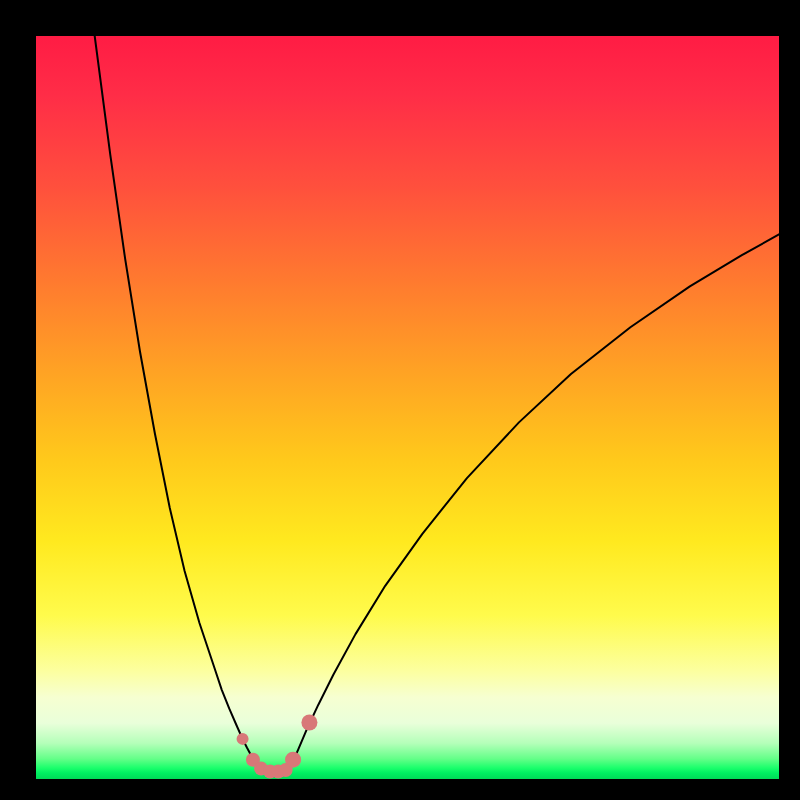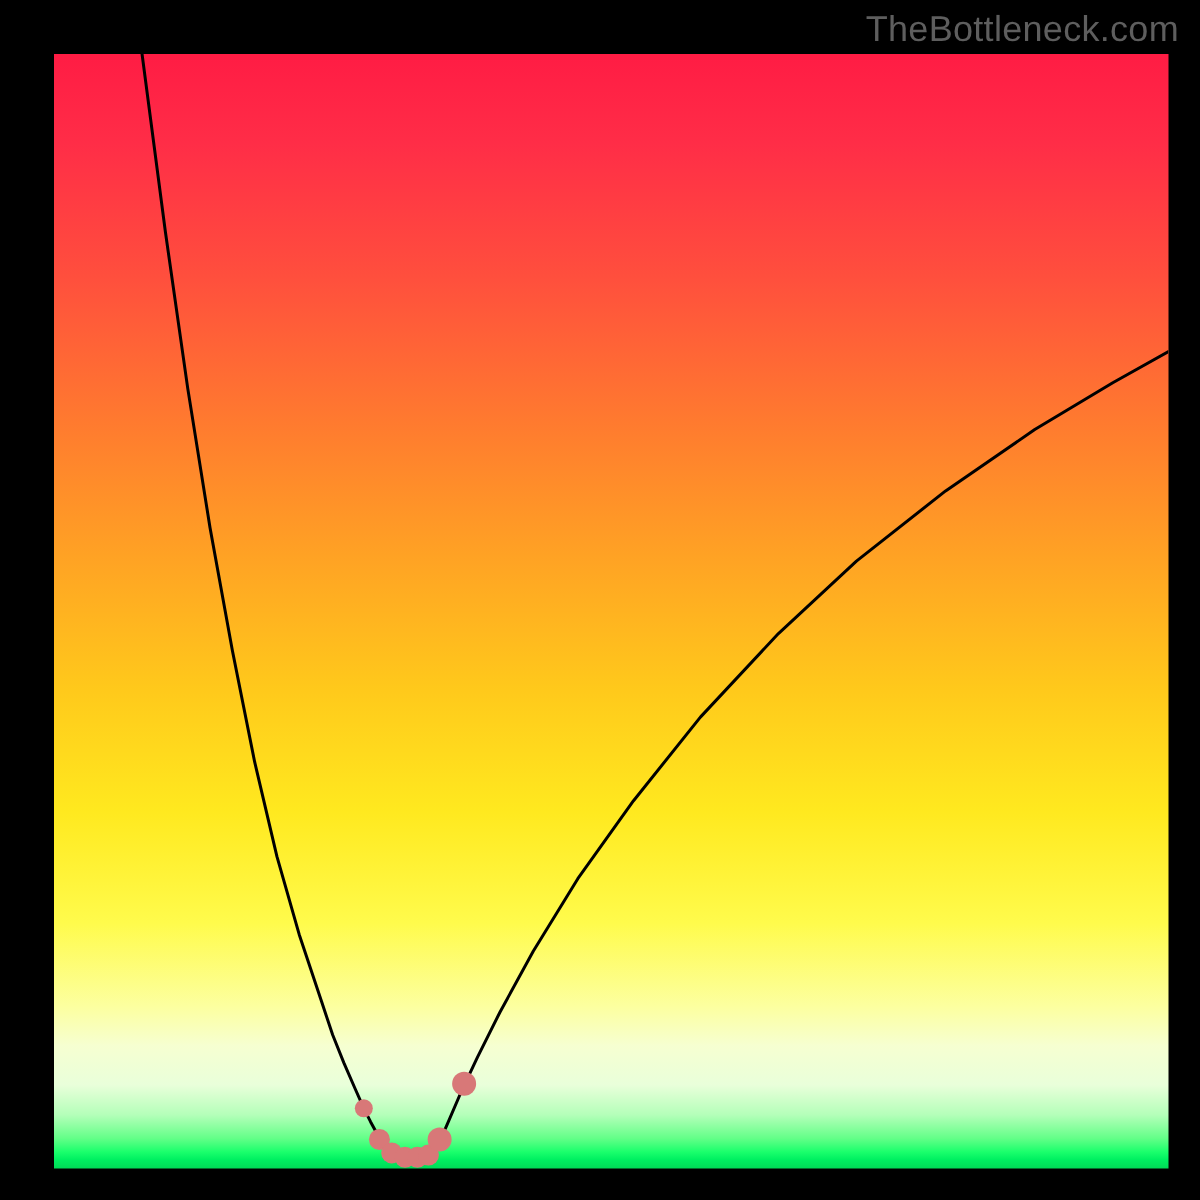--- a/index.html
+++ b/index.html
@@ -71,21 +71,20 @@
   }
   .marker {
     fill: #d87878;
     stroke: none;
   }
 </style>
 </head>
 <body>
 
 <div class="stage">
-  <div class="watermark">TheBottleneck.com</div>
 
   <div class="plot">
     <svg id="chart-svg" viewBox="0 0 743 743">
       <path id="curve-left" class="curve" d="M 58.70 0.00 L 74.30 118.88 L 89.16 222.90 L 104.02 315.78 L 118.88 397.50 L 133.74 471.81 L 148.60 534.96 L 163.46 586.97 L 178.32 631.55 L 185.75 653.84 L 193.18 672.41 L 200.61 689.50 L 206.55 702.88 L 211.01 711.79 L 215.47 719.97 L 219.93 727.40 L 222.90 731.11"></path>
       <path id="curve-floor" class="curve" d="M 222.90 731.11 L 254.11 731.11"></path>
       <path id="curve-right" class="curve" d="M 254.11 731.11 L 257.08 725.17 L 262.28 713.28 L 271.19 692.48 L 282.34 668.70 L 297.20 638.98 L 319.49 598.12 L 349.21 549.82 L 386.36 497.81 L 430.94 442.08 L 482.95 386.36 L 534.96 338.06 L 594.40 291.26 L 653.84 250.39 L 705.85 219.19 L 743.00 198.38"></path>
       <g id="markers">
           <circle cx="206.55" cy="702.88" r="6" class="marker"></circle>
           <circle cx="216.96" cy="723.68" r="7" class="marker"></circle>
           <circle cx="225.13" cy="732.60" r="7" class="marker"></circle>

